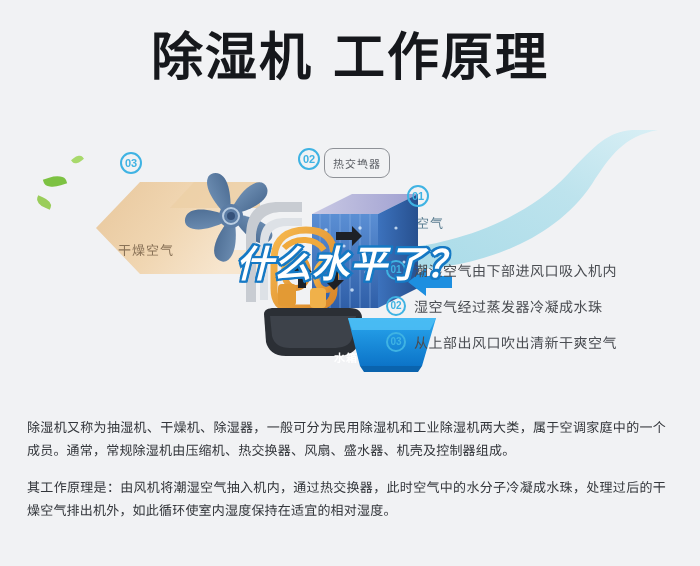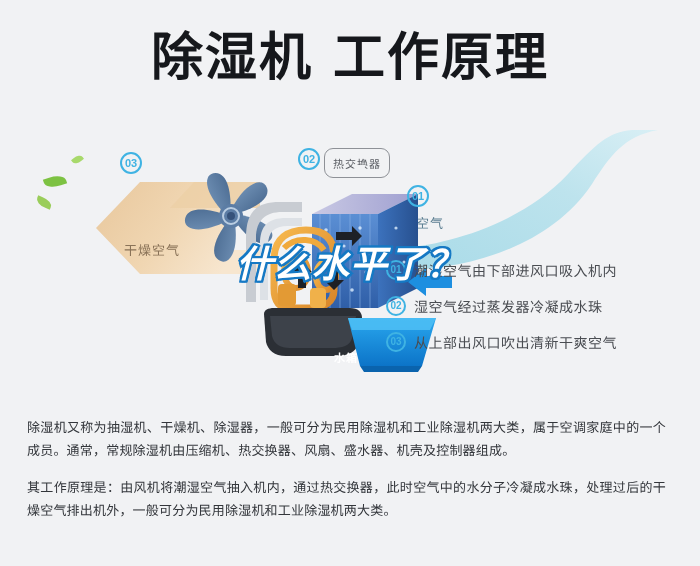--- a/index.html
+++ b/index.html
@@ -67,21 +67,21 @@
   .dry-air-arrow {
     position: absolute;
     left: 74px;
     top: 168px;
     width: 190px;
     height: 110px;
   }
 
   .dry-air-label {
     position: absolute;
-    left: 124px;
+    left: 118px;
     top: 240px;
     font-size: 13px;
     color: #8a7358;
     letter-spacing: 1px;
     white-space: nowrap;
     font-family: "DejaVu Sans", "Liberation Sans", sans-serif;
   }
 
   
   .humid-air-arc {
@@ -424,16 +424,16 @@
     </div>
 
     <div class="watermark">
       <div class="watermark-line">什么水平了？</div>
     </div>
 
   </div>
 
   <div class="body-copy">
     <p class="paragraph">除湿机又称为抽湿机、干燥机、除湿器，一般可分为民用除湿机和工业除湿机两大类，属于空调家庭中的一个成员。通常，常规除湿机由压缩机、热交换器、风扇、盛水器、机壳及控制器组成。</p>
-    <p class="paragraph">其工作原理是：由风机将潮湿空气抽入机内，通过热交换器，此时空气中的水分子冷凝成水珠，处理过后的干燥空气排出机外，一般可分为民用除湿机和工业除湿机两大类。</p>
+    <p class="paragraph">其工作原理是：由风机将潮湿空气抽入机内，通过热交换器，此时空气中的水分子冷凝成水珠，处理过后的干燥空气排出机外，如此循环使室内湿度保持在适宜的相对湿度。</p>
   </div>
 
 </div>
 
 </body></html>

